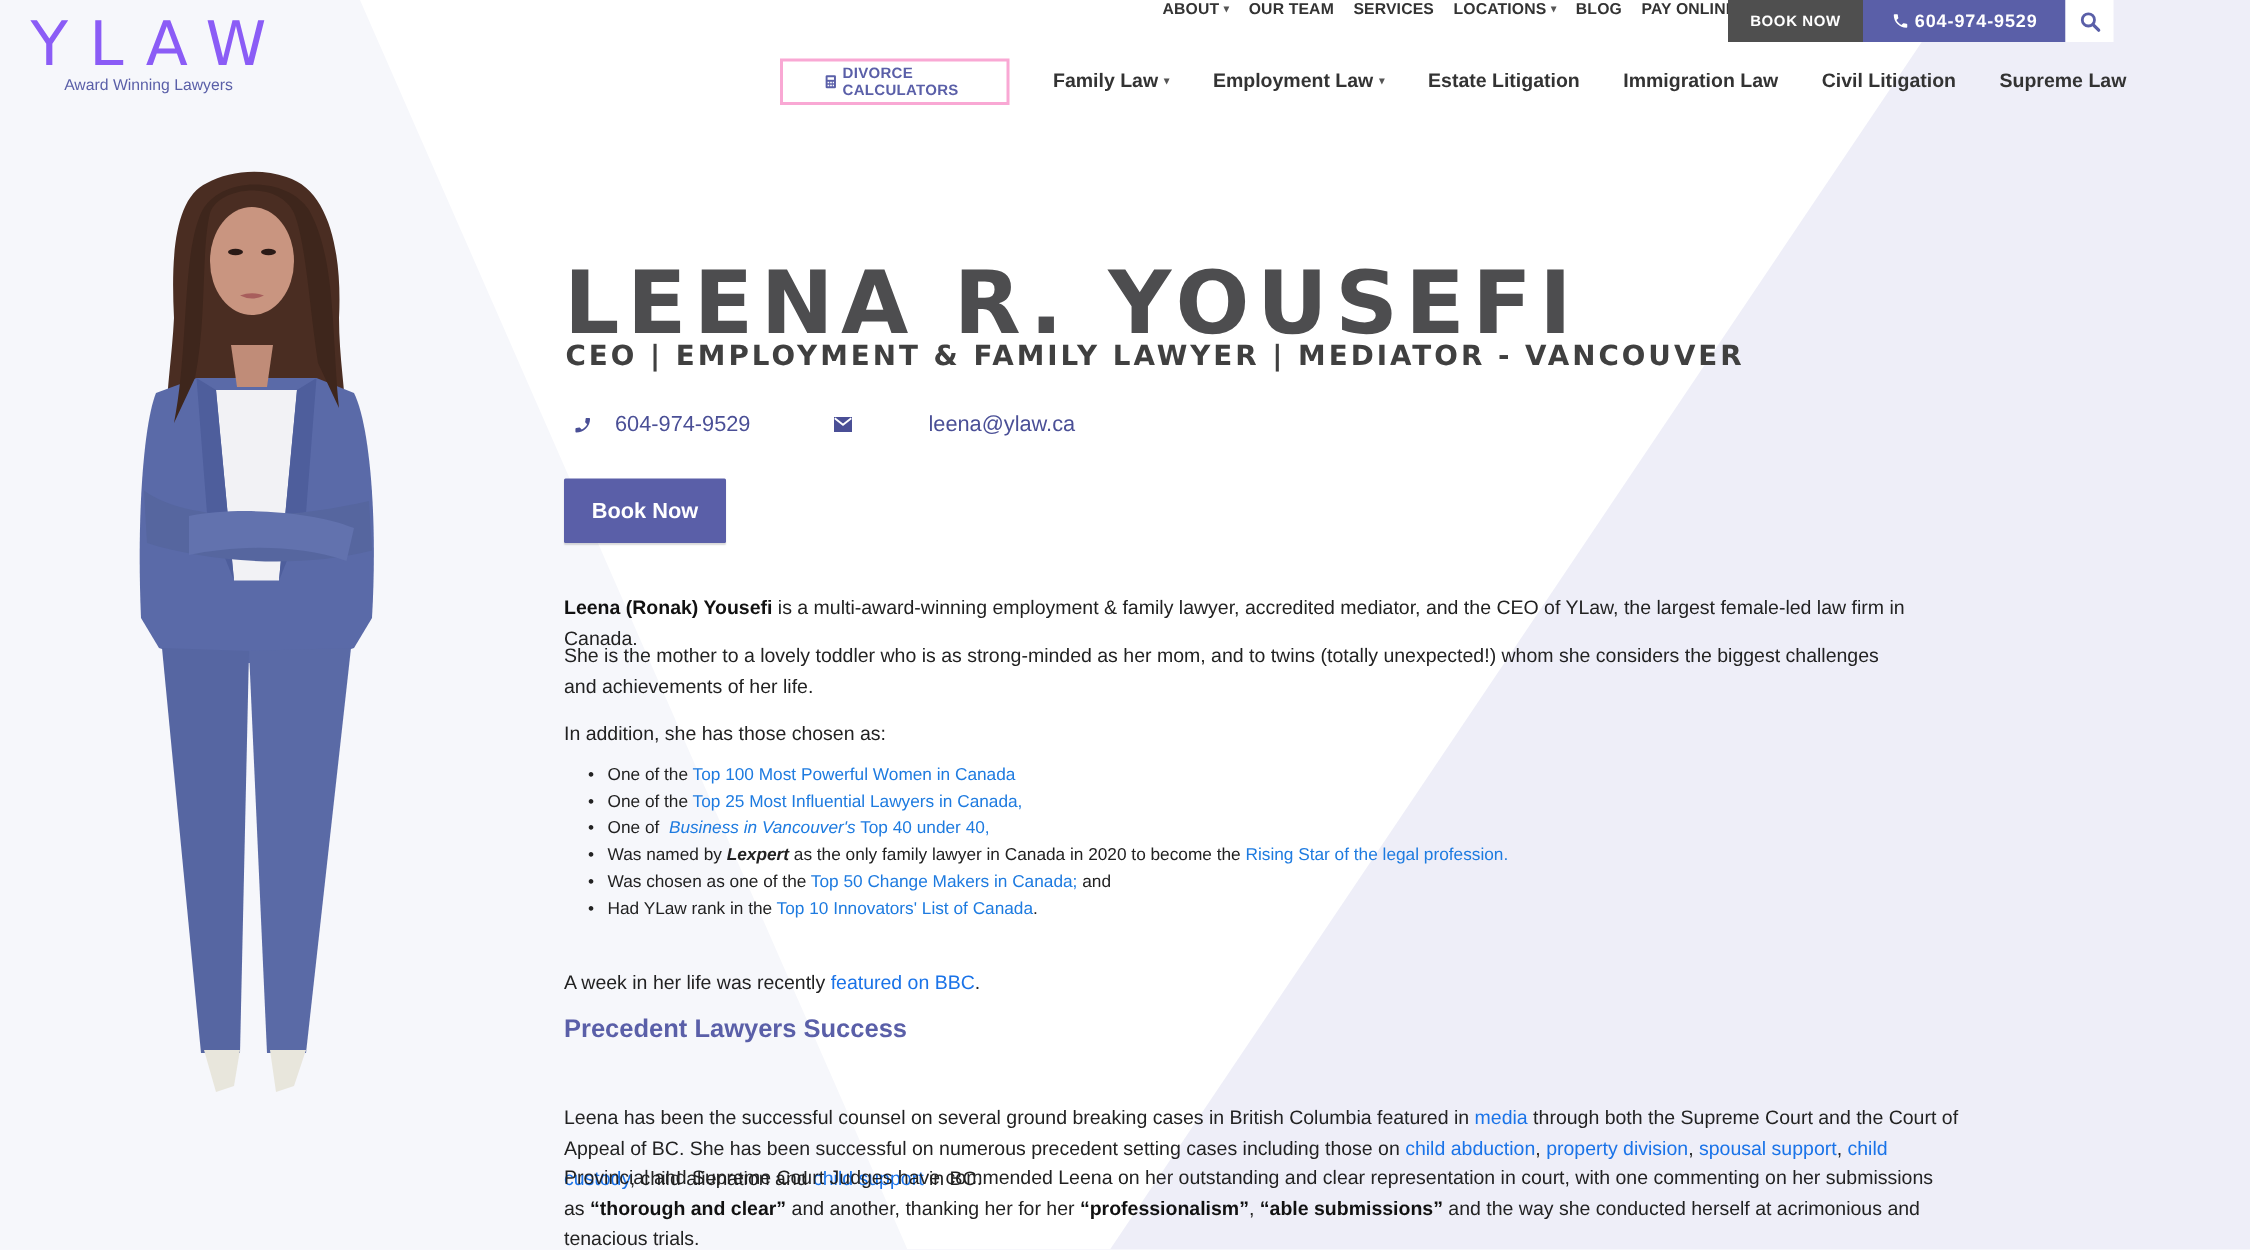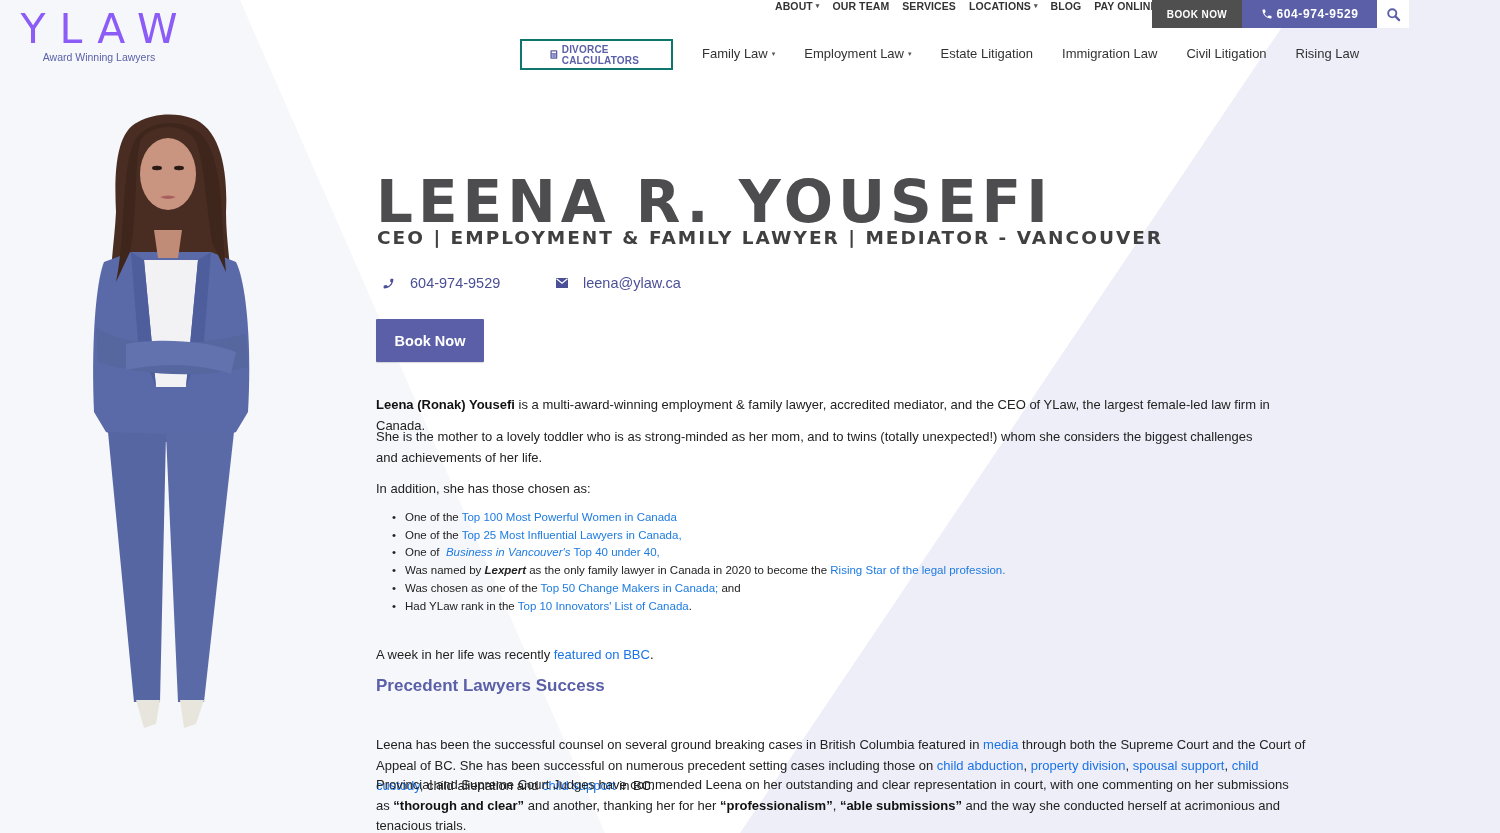--- a/index.html
+++ b/index.html
@@ -53,48 +53,48 @@
   }
   .phone-top svg { margin-right: 4px; }
   .search-top {
     position: absolute; left: 1377px; top: 0; width: 32px; height: 28px;
     background: #fff; display: flex; align-items: center; justify-content: center; z-index: 2;
   }
 
   
   .divcalc {
     position: absolute; left: 520px; top: 39px; width: 153px; height: 31px;
-    border: 2px solid #0f766e; color: #5a5fa8; font-size: 10px; font-weight: bold;
+    border: 2px solid #f9a8d4; color: #5a5fa8; font-size: 10px; font-weight: bold;
     display: flex; align-items: center; justify-content: center; letter-spacing: 0.2px;
     background: #fff; z-index: 2; padding-left: 28px;
   }
   .divcalc svg { margin-right: 4px; }
   .mainnav { left: 702px; top: 46px; display: flex; align-items: center; }
   .mainnav .mn-item {
-    font-size: 13px; color: #333; font-weight: normal; white-space: nowrap;
+    font-size: 13px; color: #333; font-weight: bold; white-space: nowrap;
     margin-right: 29px; display: flex; align-items: center;
   }
   .mainnav .mn-item .caret { font-size: 7px; margin-left: 4px; }
 
   
   .portrait { left: 86px; top: 112px; width: 170px; height: 620px; }
 
   
   .name {
     left: 376px; top: 168px; font-family: "DejaVu Sans", sans-serif;
     font-weight: bold; font-size: 58px; color: #4d4d4f; letter-spacing: 5px; white-space: nowrap;
     line-height: 68px;
   }
   .subtitle {
     left: 377px; top: 227px; font-family: "DejaVu Sans", sans-serif; font-weight: bold;
     font-size: 18.5px; color: #404040; letter-spacing: 2px; white-space: nowrap;
   }
   .contact { top: 275px; display: flex; align-items: center; font-size: 14.5px; color: #4a4f96; }
   .contact.phone { left: 382px; }
-  .contact.email { left: 556px; }
+  .contact.email { left: 556px; gap: 36px; }
   .contact svg { margin-right: 15px; }
   .book-now {
     left: 376px; top: 319px; width: 108px; height: 43px; background: #5a5fa8; color: #fff;
     font-weight: bold; font-size: 14.5px; display: flex; align-items: center; justify-content: center;
     border-radius: 1px; box-shadow: 0 1px 1px rgba(0,0,0,0.15);
   }
 
   
   .copy { left: 376px; width: 930px; font-size: 13px; line-height: 20.5px; color: #222; }
   .copy b { color: #111; }
@@ -183,21 +183,21 @@
   <div class="mn-item">
       <span>Estate Litigation</span>
     </div>
   <div class="mn-item">
       <span>Immigration Law</span>
     </div>
   <div class="mn-item">
       <span>Civil Litigation</span>
     </div>
   <div class="mn-item">
-      <span>Rising Law</span>
+      <span>Supreme Law</span>
     </div>
 </nav>
 
 <div class="layer portrait">
   <svg width="170" height="620" viewBox="0 0 170 620">
 
     <path d="M52 10 C30 20 28 60 30 100 C28 140 20 170 30 200 L70 205 L100 205 L140 200 C150 170 140 140 140 100 C142 60 135 15 105 6 C88 0 66 2 52 10Z" fill="#4a2d22"></path>
 
     <path d="M18 150 C10 170 5 230 8 300 L20 320 L50 330 L120 330 L150 320 L162 300 C166 230 160 170 150 150 L125 140 L45 140 Z" fill="#5a6aa8"></path>
 

